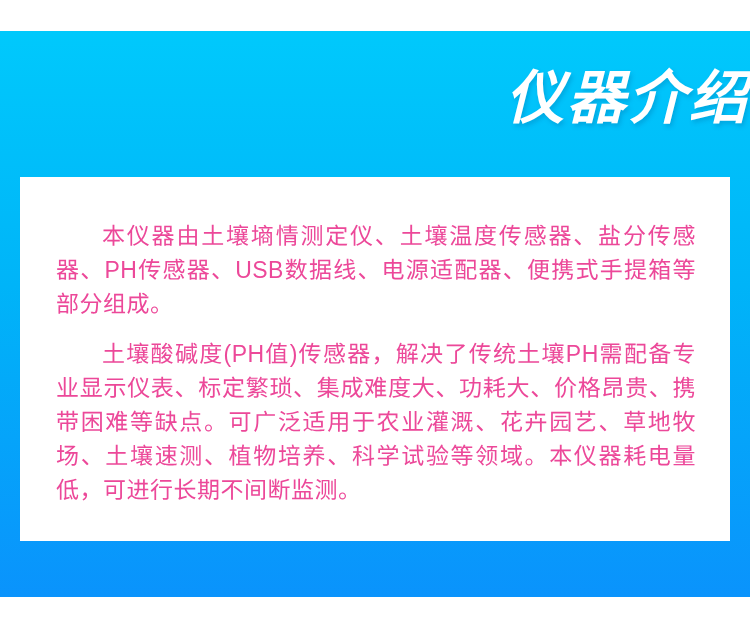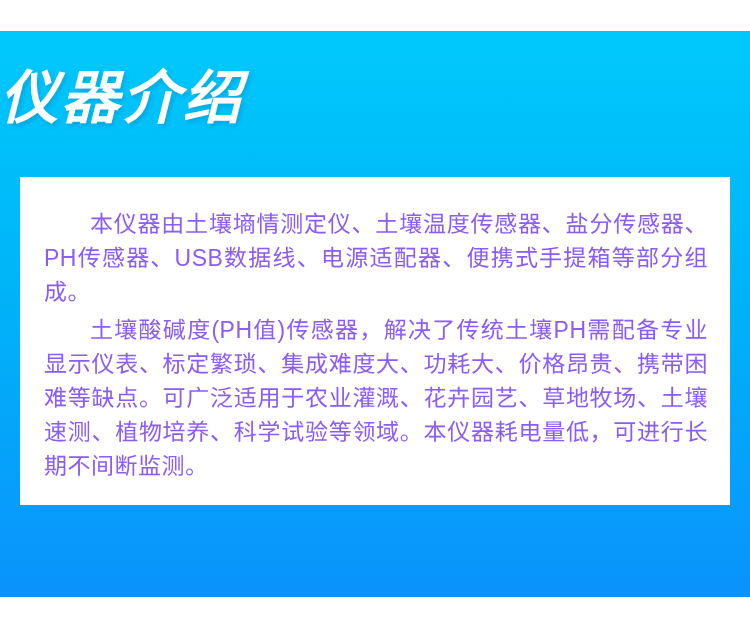--- a/index.html
+++ b/index.html
@@ -23,39 +23,39 @@
   }
   .hero {
     width: 750px;
     height: 566px;
     background: linear-gradient(180deg, #00c9fc 0%, #00b4f8 45%, #0a93fc 100%);
     box-sizing: border-box;
     padding-top: 34px;
   }
   .hero-title {
     margin: 0;
-    text-align: left;
+    text-align: right;
     color: #ffffff;
     font-size: 58px;
     line-height: 66px;
     font-weight: 900;
     font-style: italic;
     letter-spacing: 3px;
     text-shadow: 2px 3px 4px rgba(0, 90, 150, 0.25);
   }
   .card {
     width: 710px;
     box-sizing: border-box;
     margin: 46px auto 0 auto;
     background: #ffffff;
     padding: 26px 18px 18px 20px;
   }
   .card p {
-    margin: 4px;
-    color: #8b5cf6;
+    margin: 16px;
+    color: #ec4899;
     font-size: 23px;
     line-height: 34px;
     text-indent: 2em;
     text-align: justify;
     letter-spacing: 0.5px;
   }
   .bottom-strip {
     width: 750px;
     height: 23px;
     background: #ffffff;

